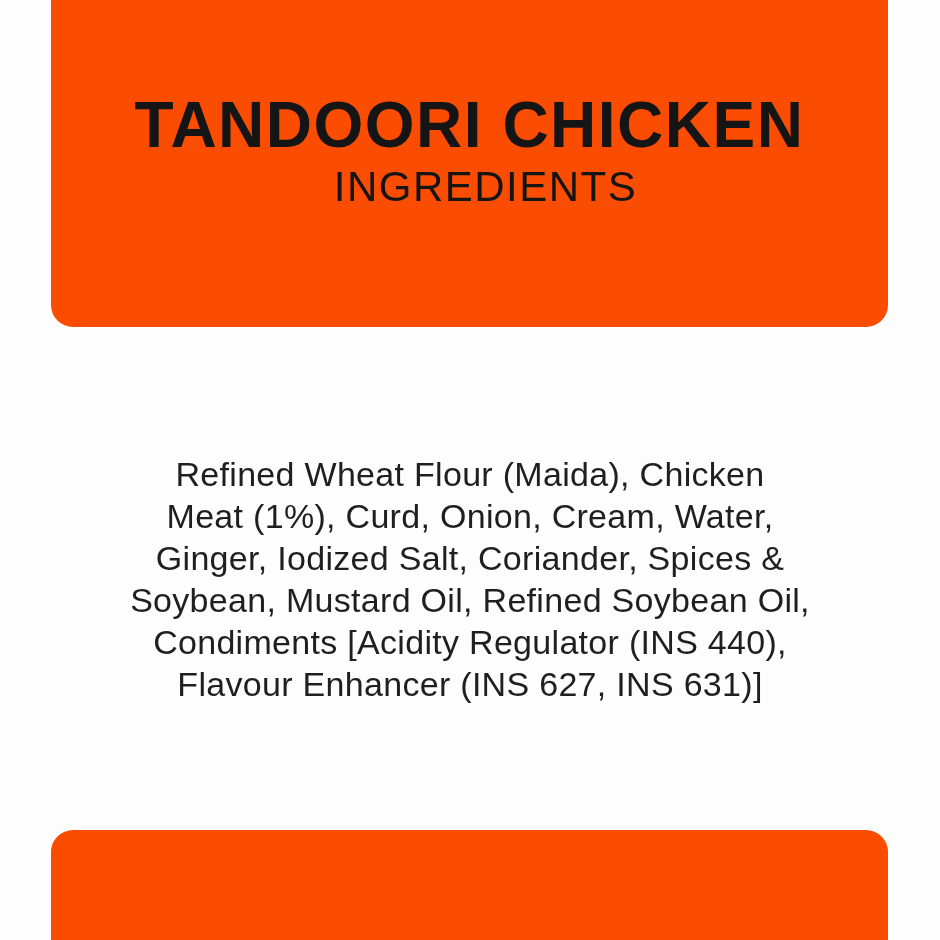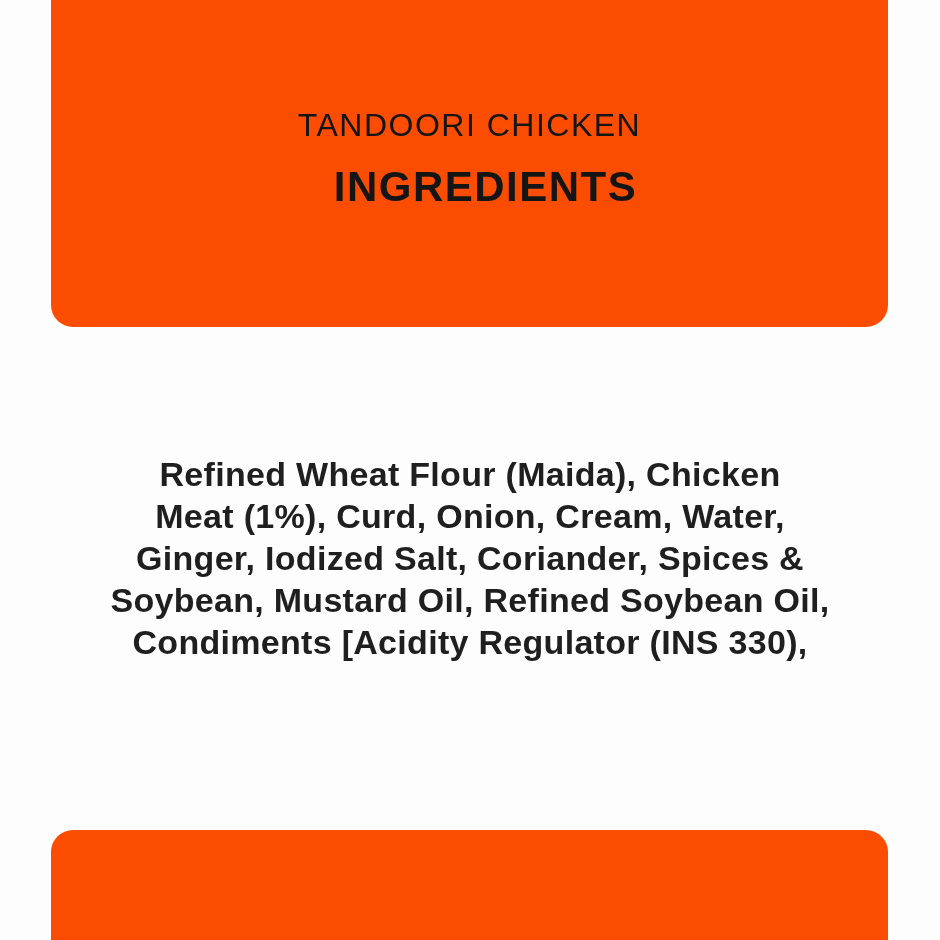--- a/index.html
+++ b/index.html
@@ -36,43 +36,43 @@
   }
   .header-text {
     position: absolute;
     top: 99px;
     left: 51px;
     width: 837px;
     text-align: center;
     color: var(--title-color, #151515);
   }
   .title {
-    font-size: 32px;
+    font-size: 64px;
     line-height: 52px;
-    font-weight: normal;
+    font-weight: bold;
     letter-spacing: 1.5px;
   }
   .subtitle {
     font-size: 42px;
     line-height: 46px;
-    font-weight: bold;
+    font-weight: normal;
     letter-spacing: 1.5px;
     margin-top: 13px;
     margin-left: 32px;
   }
   .ingredients {
     position: absolute;
     top: 453px;
     left: 70px;
     width: 800px;
     text-align: center;
     color: var(--body-color, #1F1F1F);
     font-size: 34px;
     line-height: 42px;
-    font-weight: 700;
+    font-weight: 400;
     letter-spacing: 0.3px;
   }
   .ingredients .line {
     white-space: nowrap;
   }
 </style>
 </head>
 <body style="--accent-color: #FB4D01; --bg-color: #FDFDFD; --title-color: #151515; --body-color: #1F1F1F;">
 
 <div class="canvas">
@@ -84,18 +84,19 @@
       <div>TANDOORI CHICKEN</div>
     </div>
     <div class="subtitle">INGREDIENTS</div>
   </div>
 
   <div class="ingredients">
     <div class="line">Refined Wheat Flour (Maida), Chicken</div>
     <div class="line">Meat (1%), Curd, Onion, Cream, Water,</div>
     <div class="line">Ginger, Iodized Salt, Coriander, Spices &amp;</div>
     <div class="line">Soybean, Mustard Oil, Refined Soybean Oil,</div>
-    <div class="line">Condiments [Acidity Regulator (INS 330),</div>
+    <div class="line">Condiments [Acidity Regulator (INS 440),</div>
+    <div class="line">Flavour Enhancer (INS 627, INS 631)]</div>
   </div>
 
   <div class="block block-bottom"></div>
 
 </div>
 
 </body></html>

